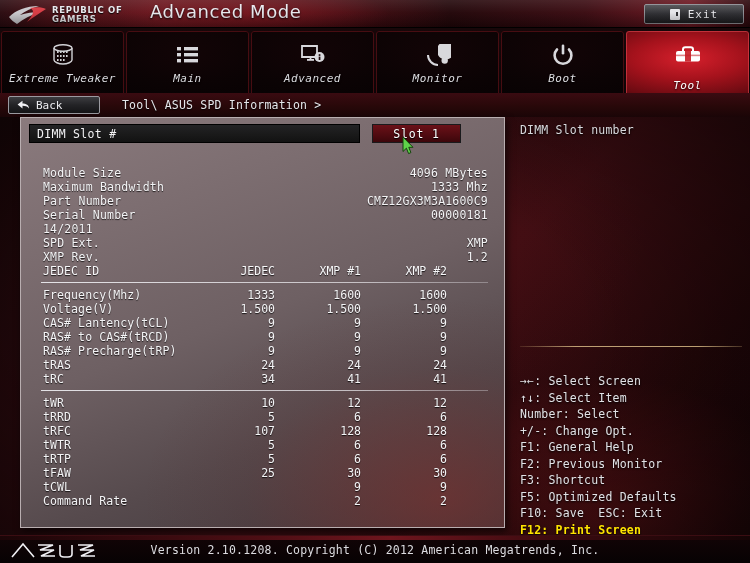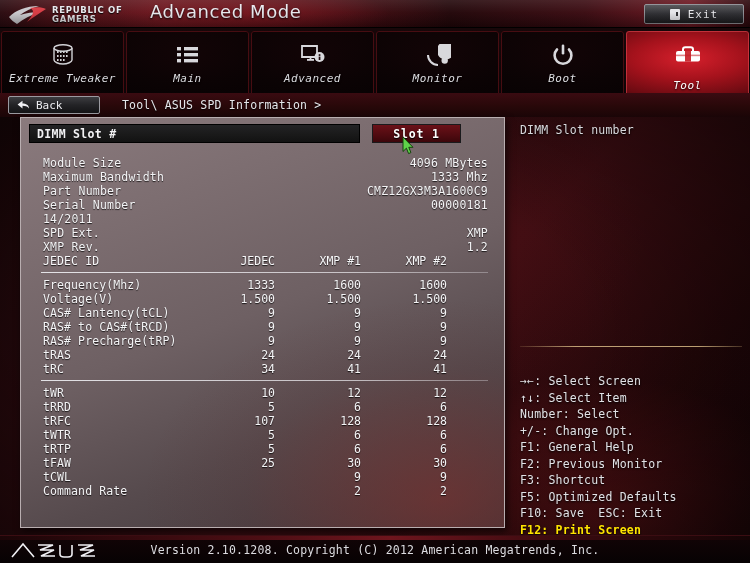--- a/index.html
+++ b/index.html
@@ -145,21 +145,21 @@
     position: absolute; left: 20px; top: 117px; width: 485px; height: 411px;
     background:
       radial-gradient(ellipse 300px 200px at 420px 380px, rgba(130,45,42,0.55) 0%, rgba(90,35,36,0.12) 65%, rgba(0,0,0,0) 100%),
       linear-gradient(160deg, #8a7a7d 0%, #7d6e71 22%, #6e6063 48%, #564a4d 72%, #40363a 100%);
     border: 1px solid #b9aeb0;
     box-shadow: 2px 3px 7px rgba(0,0,0,0.65);
     overflow: hidden;
   }
   .panel-inner { position: absolute; inset: 0; padding: 6px 8px 0 8px; }
 
-  .slotrow { display: flex; height: 19px; margin-bottom: 4px; font-weight: bold; }
+  .slotrow { display: flex; height: 19px; margin-bottom: 14px; }
   .slot-title {
     flex: 0 0 331px; height: 19px;
     background: linear-gradient(180deg, #232325 0%, #191919 60%, #121212 100%);
     border: 1px solid #000;
     display: flex; align-items: center; padding-left: 7px;
   }
   .slot-title span {
     font-size: 11.5px; color: #f2f2f4; letter-spacing: 0.3px;
   }
   .slot-value {

